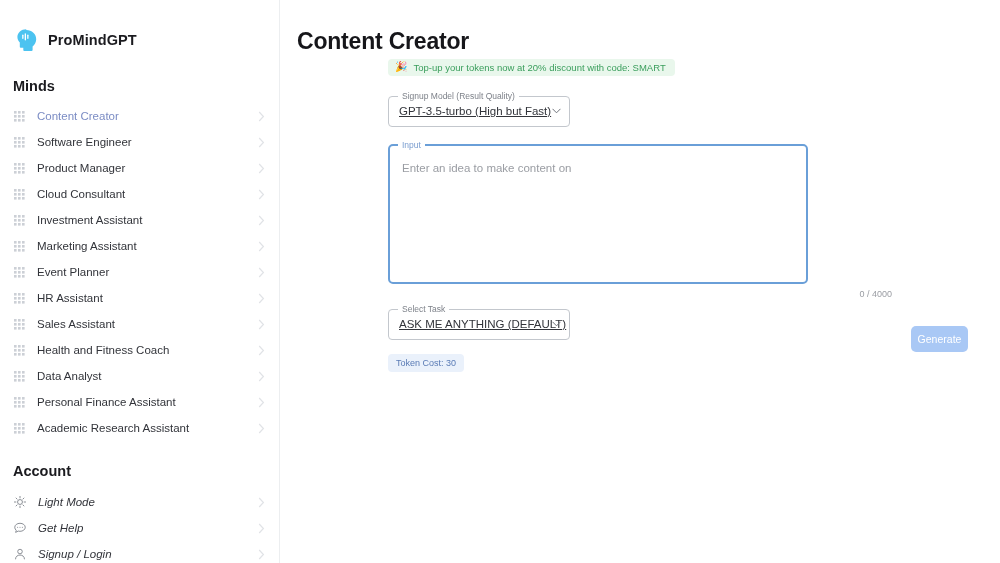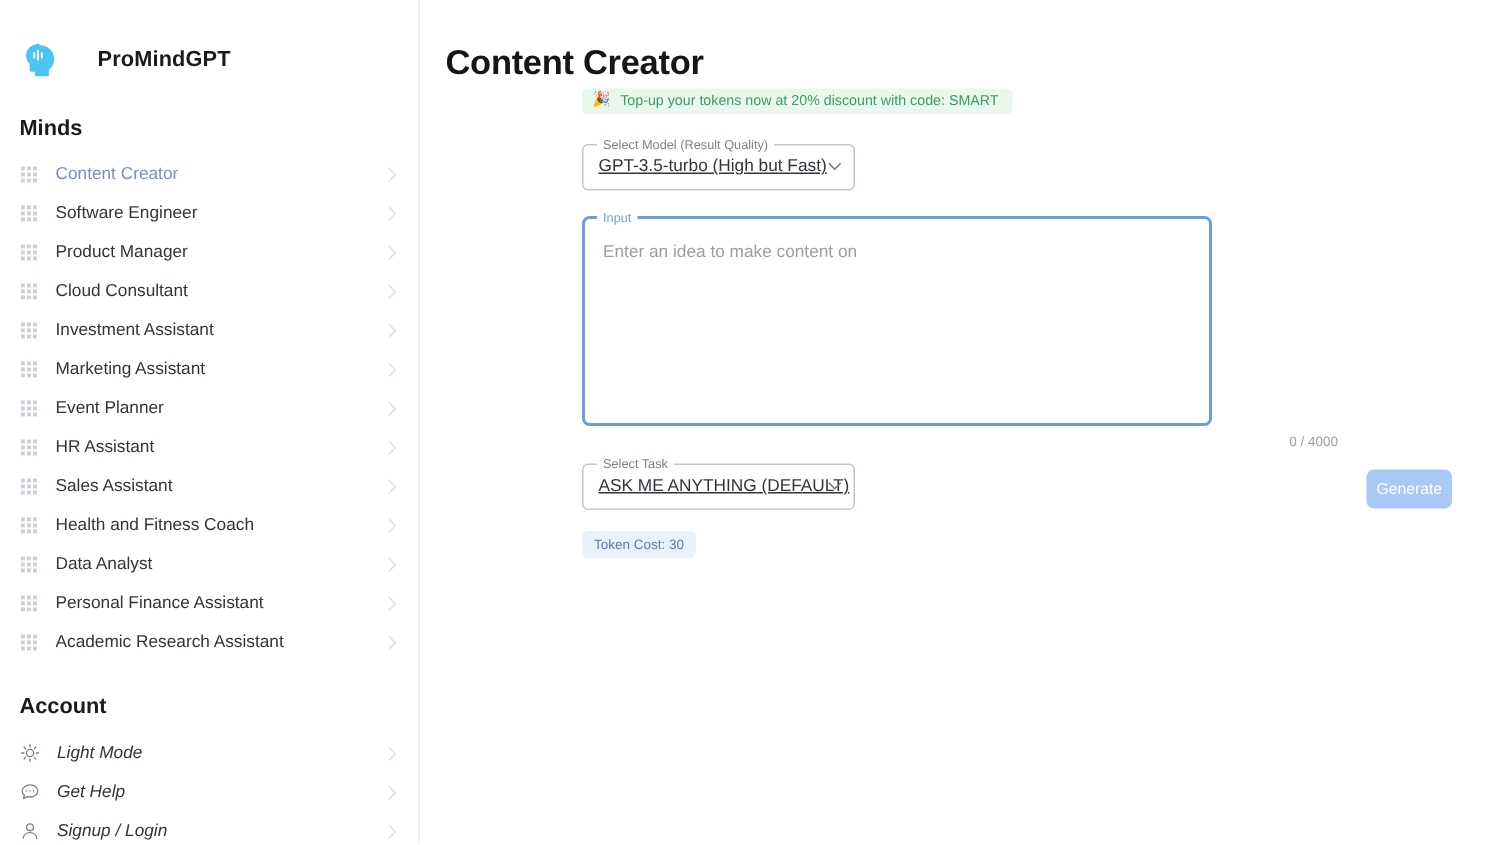--- a/index.html
+++ b/index.html
@@ -16,21 +16,21 @@
   .sidebar {
     width: 280px; height: 563px;
     background: #ffffff;
     border-right: 1px solid #eceef0;
     padding: 0;
     position: relative;
     flex: 0 0 280px;
   }
   .brand {
     display: flex; align-items: center;
-    gap: 26px;
+    gap: 9px;
     padding: 24px 0 0 13px;
     height: 56px;
   }
   .brand-logo { width: 26px; height: 26px; flex: 0 0 26px; display: block; }
   .brand-name {
     font-size: 14.5px; font-weight: bold; color: #1b1b1f;
     letter-spacing: .1px;
   }
 
   .section-title {
@@ -151,21 +151,21 @@
     color: #5a7bb5;
     font-size: 9px;
     border-radius: 4px;
     padding: 4px 8px;
     margin-top: 14px;
     text-align: right;
   }
 
   .generate-btn {
     position: absolute;
-    left: 523px; top: 257px;
+    left: 523px; top: 270px;
     width: 57px; height: 26px;
     background: #a9c8f5;
     color: #ffffff;
     border: none; border-radius: 5px;
     font-size: 10.5px;
     font-family: "Liberation Sans", sans-serif;
     cursor: default;
     display: flex; align-items: center; justify-content: center;
   }
 </style>
@@ -464,21 +464,21 @@
 
     <div class="form-col">
 
       <div class="promo">
         <span class="promo-emoji">🎉</span>
         <span>Top-up your tokens now at 20% discount with code: SMART</span>
       </div>
 
       
       <div class="mui-field select-field">
-        <span class="mui-label">Select Model (Result Quality)</span>
+        <span class="mui-label">Signup Model (Result Quality)</span>
         <span class="select-value">GPT-3.5-turbo (High but Fast)</span>
         <svg class="select-arrow" viewBox="0 0 10 6">
           <path d="M0.6 0.6 L5 5 L9.4 0.6" fill="none" stroke="#6f737a" stroke-width="1.1"></path>
         </svg>
       </div>
 
       
       <div class="mui-field textarea-field">
         <span class="mui-label">Input</span>
         <div class="textarea-placeholder">Enter an idea to make content on</div>

